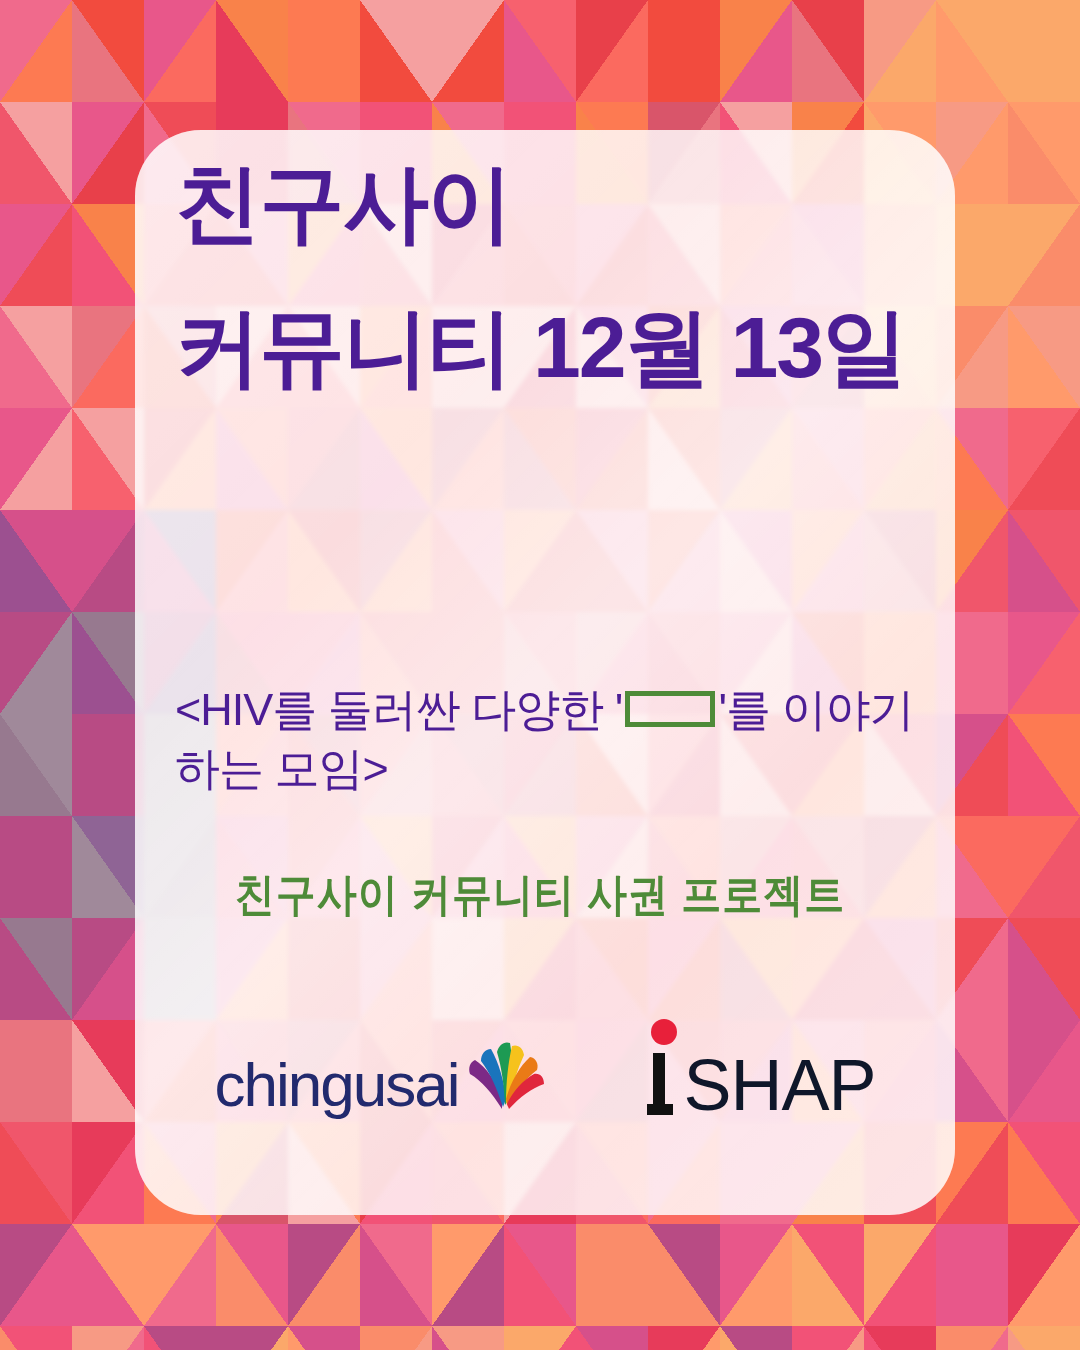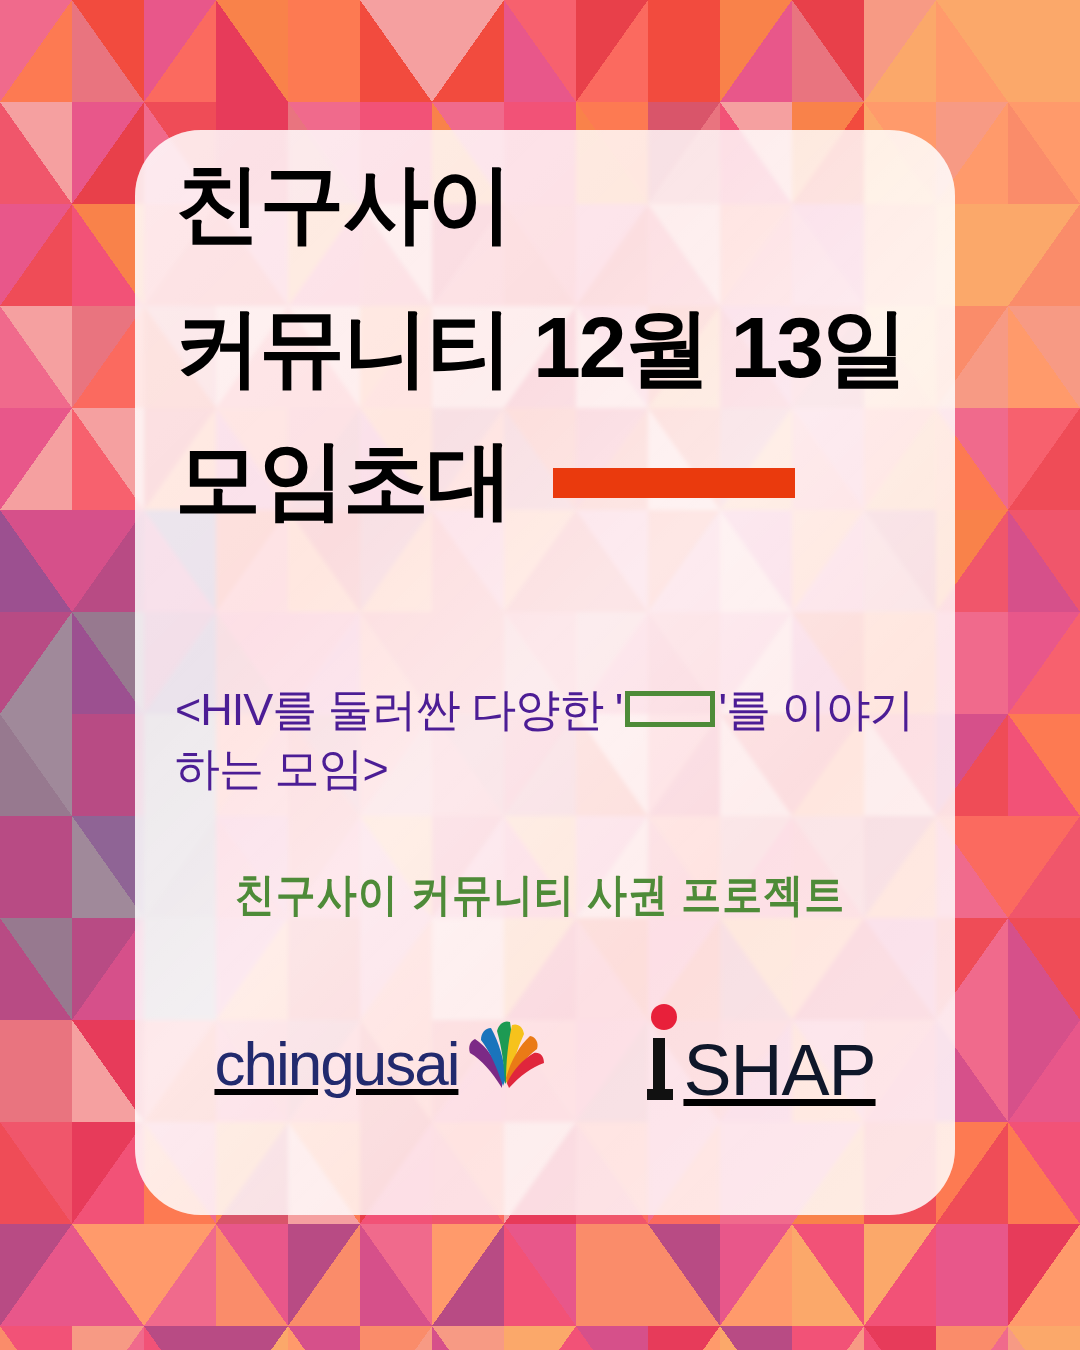--- a/index.html
+++ b/index.html
@@ -44,21 +44,21 @@
     pointer-events:none;
   }
 
   
   #headline {
     position:absolute;
     left:175px; top:160px;
     width:760px;
   }
   .hl-line {
-    color:#000000;
+    color:#4c1d95;
     font-weight:bold;
     letter-spacing:-2px;
     white-space:nowrap;
     line-height:1.0;
   }
   #hl1 { font-size:86px; }
   #hl2 { font-size:86px; margin-top:58px; }
   #hl3row {
     display:flex;
     align-items:center;
@@ -103,24 +103,23 @@
     letter-spacing:1px;
     transform:scaleY(1.12);
   }
 
   
   #logos {
     position:absolute;
     left:135px; top:955px;
     width:820px; height:160px;
     display:flex;
-    align-items:center;
+    align-items:flex-end;
     justify-content:center;
     gap:76px;
-    text-decoration:underline;
   }
 
   
   #chingusai { position:relative; width:355px; padding-top:22px; }
   #chingusai-row { display:flex; align-items:flex-end; }
   #chingusai-word {
     color:#222a6e;
     font-size:62px;
     font-weight:500;
     letter-spacing:-2px;
@@ -593,24 +592,20 @@
       <polygon points="1008,1326 1080,1428 1008,1428" fill="#f79a84" shape-rendering="crispEdges"></polygon>
     </svg>
 
   <div id="card">
     <div id="card-sheen"></div>
   </div>
 
   <div id="headline">
     <div class="hl-line" id="hl1">친구사이</div>
     <div class="hl-line" id="hl2">커뮤니티 12월 13일</div>
-    <div id="hl3row">
-      <div class="hl-line" id="hl3">모임초대</div>
-      <div id="hl-dash"></div>
-    </div>
   </div>
 
   <div id="subtitle">
     <span>&lt;HIV를 둘러싼 다양한 '</span><span class="blank-box"></span><span>'를 이야기 하는 모임&gt;</span>
   </div>
 
   <div id="project-line">친구사이 커뮤니티 사권 프로젝트</div>
 
   <div id="logos">
 

